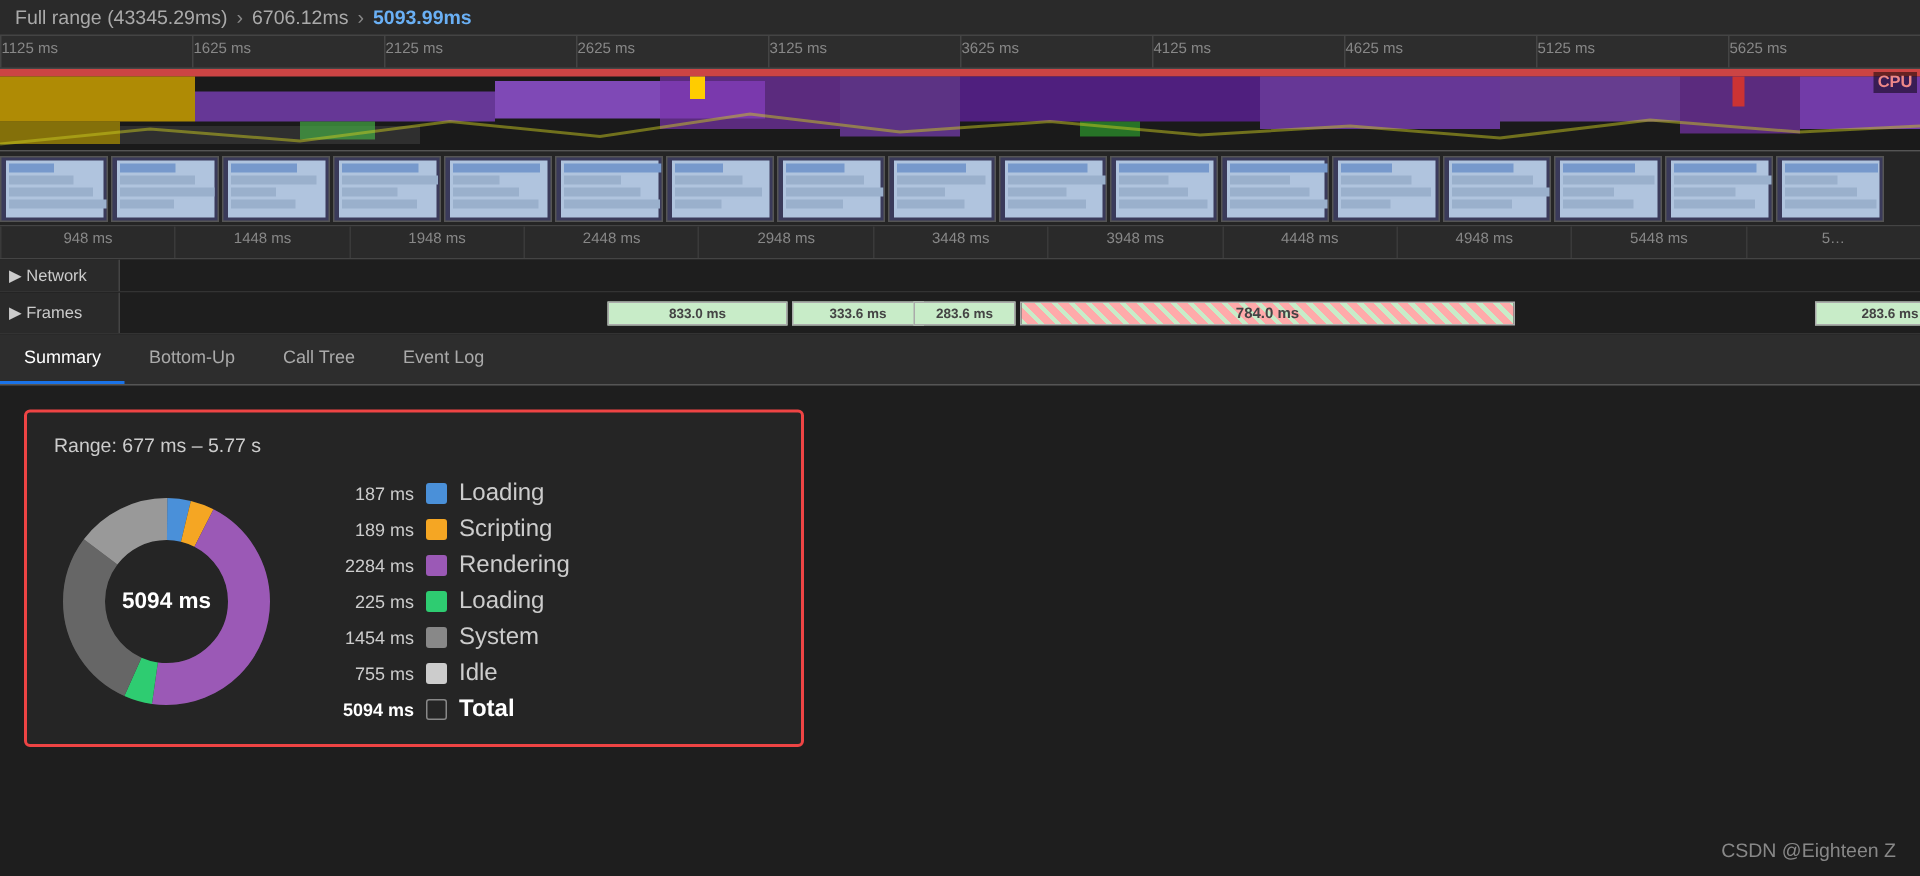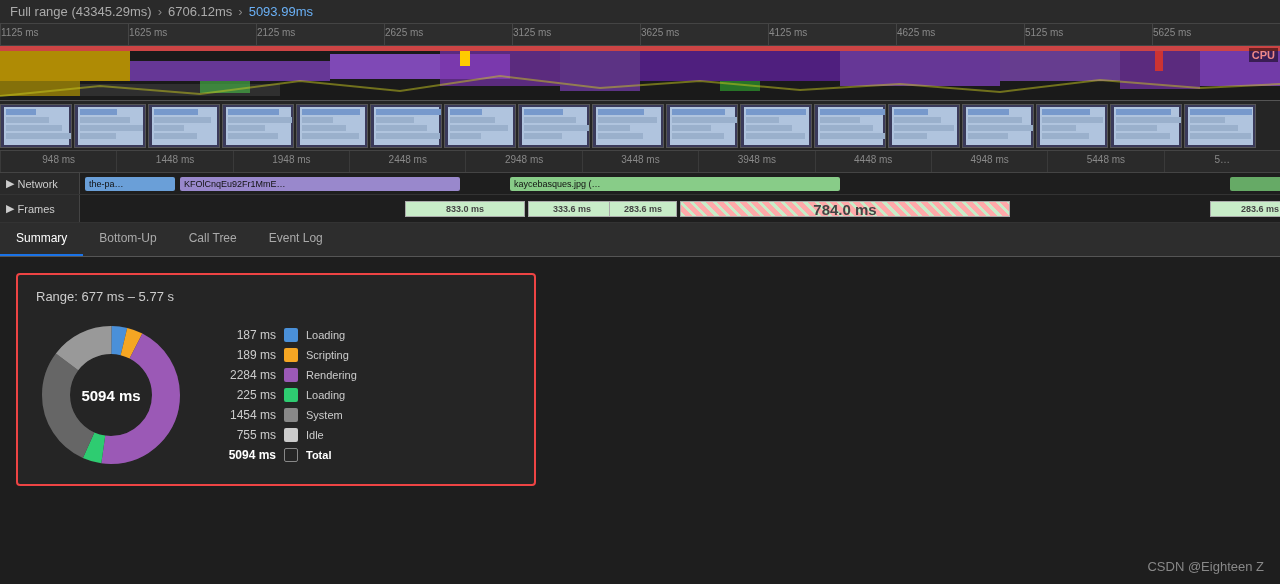--- a/index.html
+++ b/index.html
@@ -20,20 +20,21 @@
       font-size: 13px;
       color: #aaa;
       display: flex;
       align-items: center;
       gap: 6px;
       border-bottom: 1px solid #444;
     }
     .breadcrumb .range-link {
       color: #6ab0f5;
       cursor: pointer;
+      font-weight: bold;
     }
     .breadcrumb .arrow { color: #888; }
 
     
     .timeline-ruler {
       background: #2d2d2d;
       height: 22px;
       border-bottom: 1px solid #444;
       display: flex;
       align-items: center;
@@ -300,21 +301,21 @@
       font-size: 12px;
     }
     .legend-swatch {
       width: 14px;
       height: 14px;
       border-radius: 2px;
       flex-shrink: 0;
     }
     .legend-name {
       color: #ccc;
-      font-size: 11px;
+      font-size: 16px;
     }
     .legend-row.total .legend-val {
       font-weight: bold;
       color: #fff;
     }
     .legend-row.total .legend-name {
       font-weight: bold;
       color: #fff;
     }
 
@@ -534,37 +535,31 @@
     <div class="ruler-mark2">4448 ms</div>
     <div class="ruler-mark2">4948 ms</div>
     <div class="ruler-mark2">5448 ms</div>
     <div class="ruler-mark2">5…</div>
   </div>
 
 <div class="network-row">
   <div class="network-row-label">
     <span>▶</span>&nbsp;Network
   </div>
-  <div class="network-bar-container" id="network-bars">
-      <div class="nbar" style="left: 5px; width: 90px; background: rgb(106, 159, 216); color: rgb(17, 17, 17);">the-pa…</div>
-      <div class="nbar" style="left: 100px; width: 280px; background: rgb(153, 136, 204); color: rgb(17, 17, 17);">KFOlCnqEu92Fr1MmE…</div>
-      <div class="nbar" style="left: 430px; width: 330px; background: rgb(136, 204, 136); color: rgb(17, 17, 17);">kaycebasques.jpg (…</div>
-      <div class="nbar" style="left: 1150px; width: 80px; background: rgb(102, 170, 102); color: rgb(17, 17, 17);"></div>
-    </div>
 </div>
 
 <div class="frames-row">
   <div class="frames-label">
     <span>▶</span>&nbsp;Frames
   </div>
   <div class="frames-bar-container" id="frames-bars">
       <div class="fbar" style="left: 325px; width: 120px; background: rgb(200, 236, 200); color: rgb(68, 68, 68); border: 1px solid rgb(170, 170, 170); font-size: 9px;">833.0 ms</div>
       <div class="fbar" style="left: 448px; width: 88px; background: rgb(200, 236, 200); color: rgb(68, 68, 68); border: 1px solid rgb(170, 170, 170); font-size: 9px;">333.6 ms</div>
       <div class="fbar" style="left: 529px; width: 68px; background: rgb(200, 236, 200); color: rgb(68, 68, 68); border: 1px solid rgb(170, 170, 170); font-size: 9px;">283.6 ms</div>
-      <div class="fbar" style="left: 600px; width: 330px; background: repeating-linear-gradient(45deg, rgb(200, 236, 200), rgb(200, 236, 200) 3px, rgb(255, 170, 170) 3px, rgb(255, 170, 170) 8px); color: rgb(68, 68, 68); border: 1px solid rgb(170, 170, 170); font-size: 15px;">784.0 ms</div>
+      <div class="fbar" style="left: 600px; width: 330px; background: repeating-linear-gradient(45deg, rgb(200, 236, 200), rgb(200, 236, 200) 3px, rgb(255, 170, 170) 3px, rgb(255, 170, 170) 8px); color: rgb(68, 68, 68); border: 1px solid rgb(170, 170, 170); font-size: 10px;">784.0 ms</div>
       <div class="fbar" style="left: 1130px; width: 100px; background: rgb(200, 236, 200); color: rgb(68, 68, 68); border: 1px solid rgb(170, 170, 170); font-size: 9px;">283.6 ms</div>
     </div>
 </div>
 
 <div class="tabs-bar" id="tabs-bar">
     <div class="tab active">Summary</div>
     <div class="tab">Bottom-Up</div>
     <div class="tab">Call Tree</div>
     <div class="tab">Event Log</div>
   </div>

